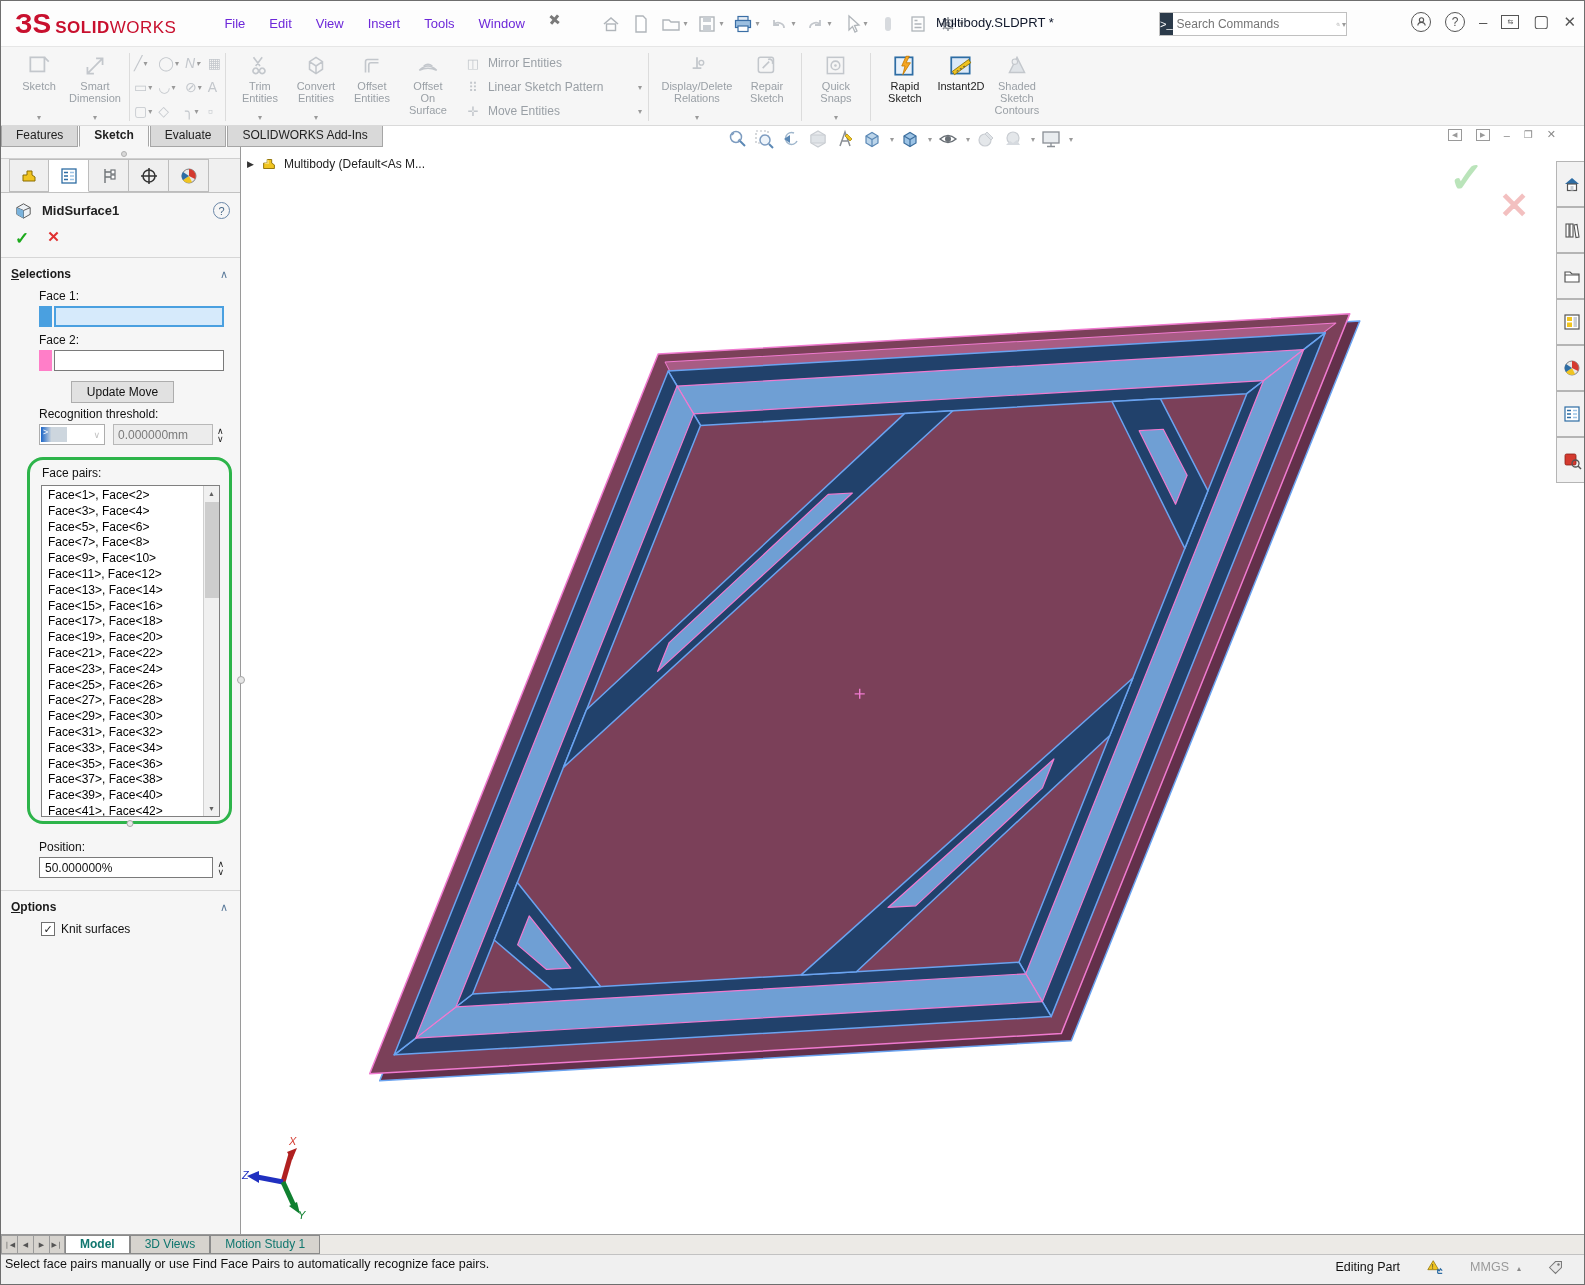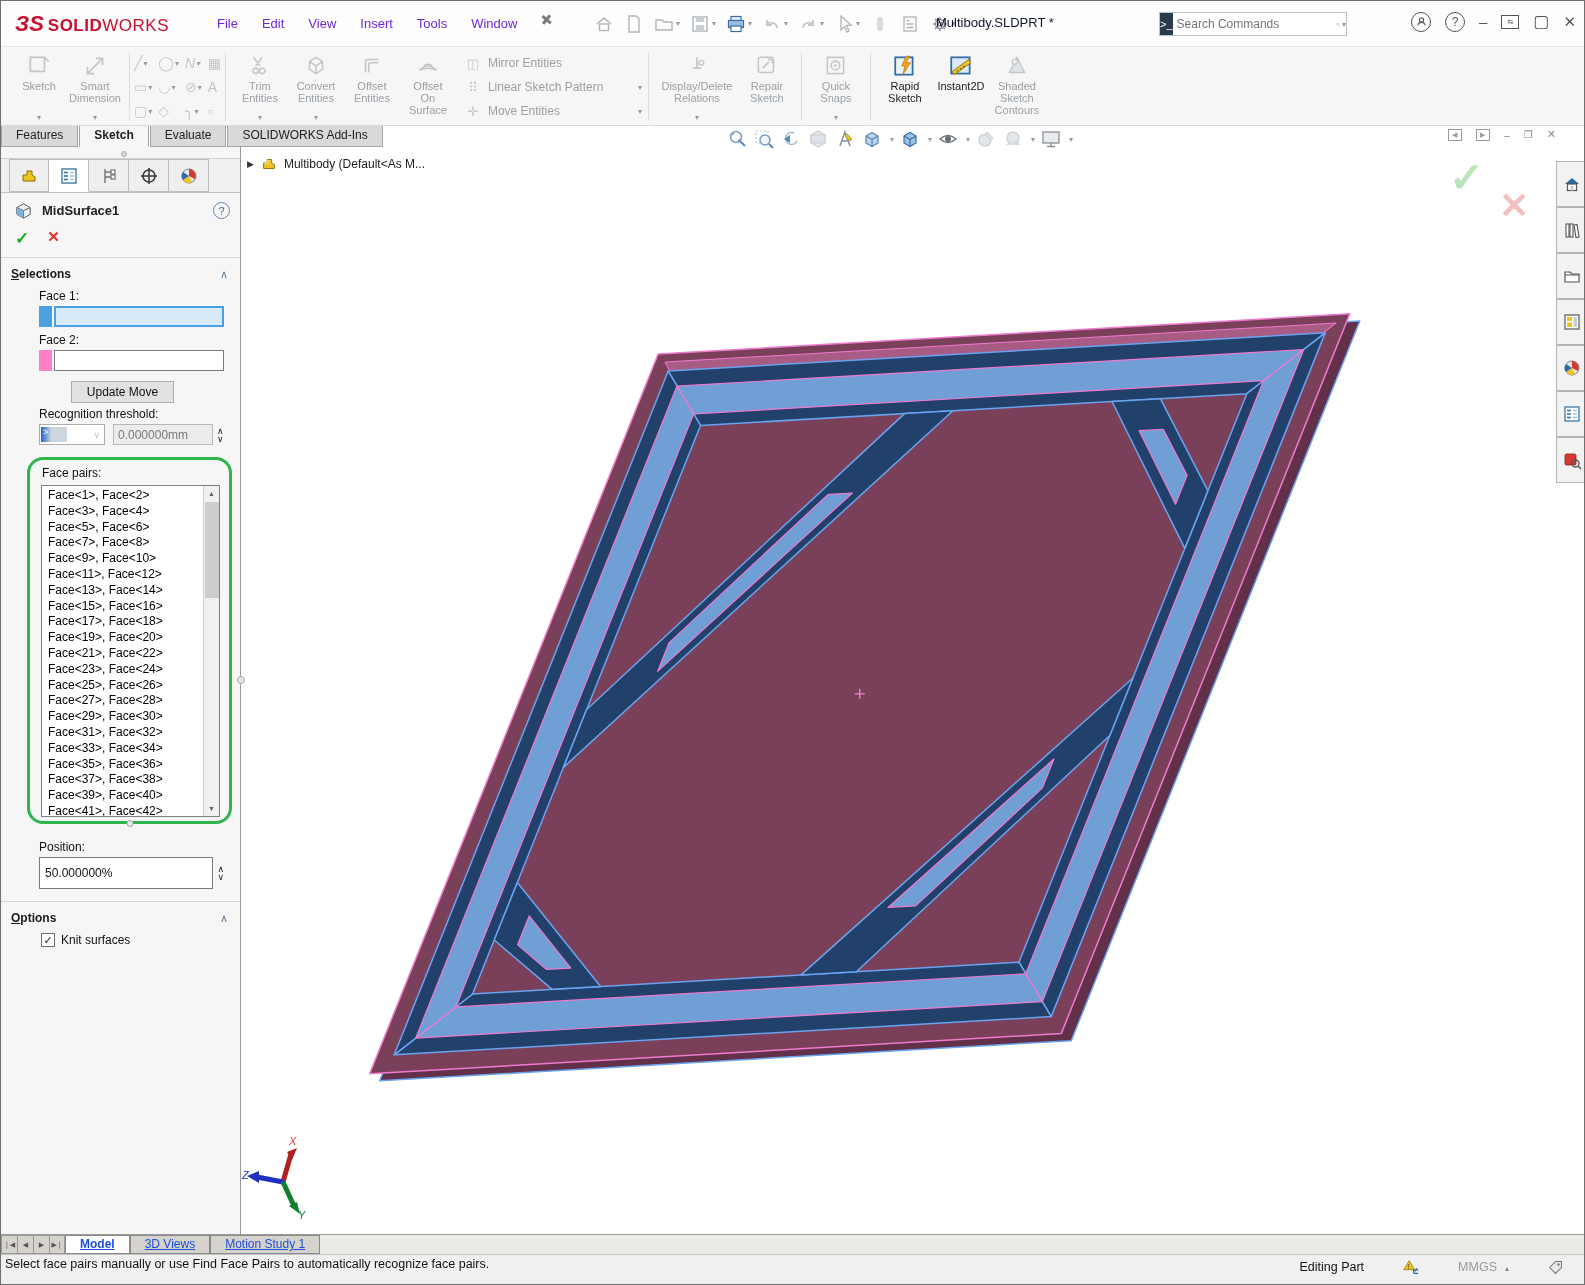--- a/index.html
+++ b/index.html
@@ -3,21 +3,21 @@
 <meta charset="utf-8">
 <style>
   * { margin:0; padding:0; box-sizing:border-box; }
   html,body { background:#c8c8c8; }
   body { font-family:"Liberation Sans", sans-serif; }
   .window { position:relative; width:1585px; height:1285px; background:#fff; border:1px solid #6e6e6e; overflow:hidden; }
 
   
   .titlebar { height:46px; background:#fdfdfd; display:flex; align-items:center; padding:0 8px; border-bottom:1px solid #e6e6e6; }
   .logo { display:flex; align-items:baseline; margin-left:6px; white-space:nowrap; }
-  .logo-mark { color:#c8102e; font-size:22px; font-weight:bold; font-style:italic; margin-right:4px; }
+  .logo-mark { color:#c8102e; font-size:28px; font-weight:bold; margin-right:4px; }
   .logo-bold { color:#c8102e; font-size:17px; font-weight:bold; letter-spacing:.5px;}
   .logo-light { color:#c8102e; font-size:17px; letter-spacing:.5px;}
   .menubar { display:flex; margin-left:38px; gap:4px; }
   .menu-item { font-size:13px; color:#6d28d9; padding:6px 10px; cursor:default; }
   .pin-icon { margin-left:6px; color:#7a7a7a; font-size:15px; transform:rotate(40deg); display:inline-block;}
   .qtb { display:flex; align-items:center; margin-left:40px; gap:2px; }
   .qtb-btn { display:flex; align-items:center; padding:3px 4px; }
   .qtb svg { width:20px; height:20px; }
   .caret { font-size:8px; color:#9a9a9a; margin-left:2px; }
   .doc-title { position:absolute; left:935px; top:14px; font-size:13px; color:#0f172a; }
@@ -102,21 +102,21 @@
   .listbox { background:#fff; border:1px solid #808080; height:332px; position:relative; overflow:hidden; }
   .fp-rows { padding:2px 0 0 6px; }
   .fp-row { height:15.8px; line-height:15.8px; white-space:nowrap; font-size:12px; color:#000; }
   .sb { position:absolute; top:0; right:0; width:16px; height:100%; background:#f0f0f0; border-left:1px solid #d0d0d0; }
   .sb-btn { height:15px; display:flex; align-items:center; justify-content:center; font-size:7px; color:#606060; background:#f0f0f0;}
   .sb-btn.bottom { position:absolute; bottom:0; width:100%; }
   .sb-thumb { position:absolute; top:16px; left:1px; width:14px; height:96px; background:#cdcdcd; }
   .resize-dot { position:absolute; left:50%; bottom:-6px; width:7px; height:7px; background:#e8e8e8; border:1px solid #a8a8a8; border-radius:50%; transform:translateX(-50%);}
   .pos-wrap { padding:12px 16px 2px 38px; }
   .pos-row { display:flex; align-items:center; }
-  .pos-field { flex:1; height:32px; border:1px solid #7a7a7a; background:#fff; color:#111; font-size:12px; padding:2px 5px; font-family:"Liberation Sans",sans-serif;}
+  .pos-field { flex:1; height:21px; border:1px solid #7a7a7a; background:#fff; color:#111; font-size:12px; padding:2px 5px; font-family:"Liberation Sans",sans-serif;}
   .sep { height:1px; background:#d6d6d6; margin:10px 0 0; }
   .chk-row { display:flex; align-items:center; gap:6px; padding:4px 10px 10px 40px; }
   .chk { width:14px; height:14px; border:1px solid #707070; background:#fff; color:#222; font-size:11px; line-height:12px; text-align:center; }
 
   .vsplit-dot { position:absolute; left:236px; top:529px; width:8px; height:8px; border-radius:50%; background:#e6e6e6; border:1px solid #a8a8a8; z-index:5;}
 
   
   .viewport { flex:1; position:relative; background:#fff; overflow:hidden; }
   .flyout-tree { position:absolute; left:6px; top:8px; display:flex; align-items:center; gap:6px; font-size:12px; color:#222; z-index:4;}
   .flyout-arrow { color:#333; font-size:9px; }
@@ -125,26 +125,26 @@
   .taskpane { position:absolute; right:0; top:14px; width:30px; z-index:5; }
   .tp-tab { width:30px; height:46px; background:#f2f2f2; border:1px solid #b5b5b5; border-right:none; display:flex; align-items:center; justify-content:center; }
   .tp-tab svg { width:20px; height:20px; }
   #model-svg { position:absolute; inset:0; }
   .triad { position:absolute; left:0; bottom:14px; }
 
   
   .bottomrow { position:absolute; top:1233px; left:0; width:1585px; height:20px; background:#eceae6; border-top:1px solid #9a9a9a; display:flex; align-items:stretch; }
   .nav-btns { display:flex; }
   .nav-btn { width:16px; background:#d6d3ce; border:1px solid #9a9a9a; border-right:none; font-size:7px; color:#555; display:flex; align-items:center; justify-content:center; }
-  .doc-tab { font-size:12px; color:#1d4ed8; background:#d6d3ce; border:1px solid #8a8a8a; padding:1px 14px 0;text-decoration:underline; }
+  .doc-tab { font-size:12px; color:#0f766e; background:#d6d3ce; border:1px solid #8a8a8a; padding:1px 14px 0; }
   .doc-tab.active { background:#fff; font-weight:bold; }
 
   
   .statusbar { position:absolute; top:1253px; left:0; width:1585px; height:32px; background:#f0f0f0; border-top:1px solid #c2c2c2; display:flex; align-items:flex-start; padding:2px 8px 0 4px; font-size:12.5px; color:#111; }
-  .status-right { margin-left:auto; display:flex; align-items:center; gap:38px; padding-right:14px; padding-top:1px;text-align:right;}
+  .status-right { margin-left:auto; display:flex; align-items:center; gap:26px; padding-right:14px; padding-top:1px;text-align:right;}
   .units { color:#9a9a9a; }
   .units .ucaret { font-size:8px; color:#8a8a8a; margin-left:8px;}
 
   
   .g-caret::after{content:"▾";} .g-chevup::after{content:"∧";} .g-check::after{content:"✓";}
   .g-cross::after{content:"✕";} .g-min::after{content:"–";} .g-max::after{content:"▢";}
   .g-help::after{content:"?";} .g-sbup::after{content:"▲";} .g-sbdn::after{content:"▼";}
   .g-spup::after{content:"∧";} .g-spdn::after{content:"∨";} .g-left::after{content:"◀";}
   .g-right::after{content:"▶";} .g-lend::after{content:"❘◀";} .g-rend::after{content:"▶❘";} .g-arr::after{content:"▶";} .g-swap::after{content:"⇆";}
 </style>

